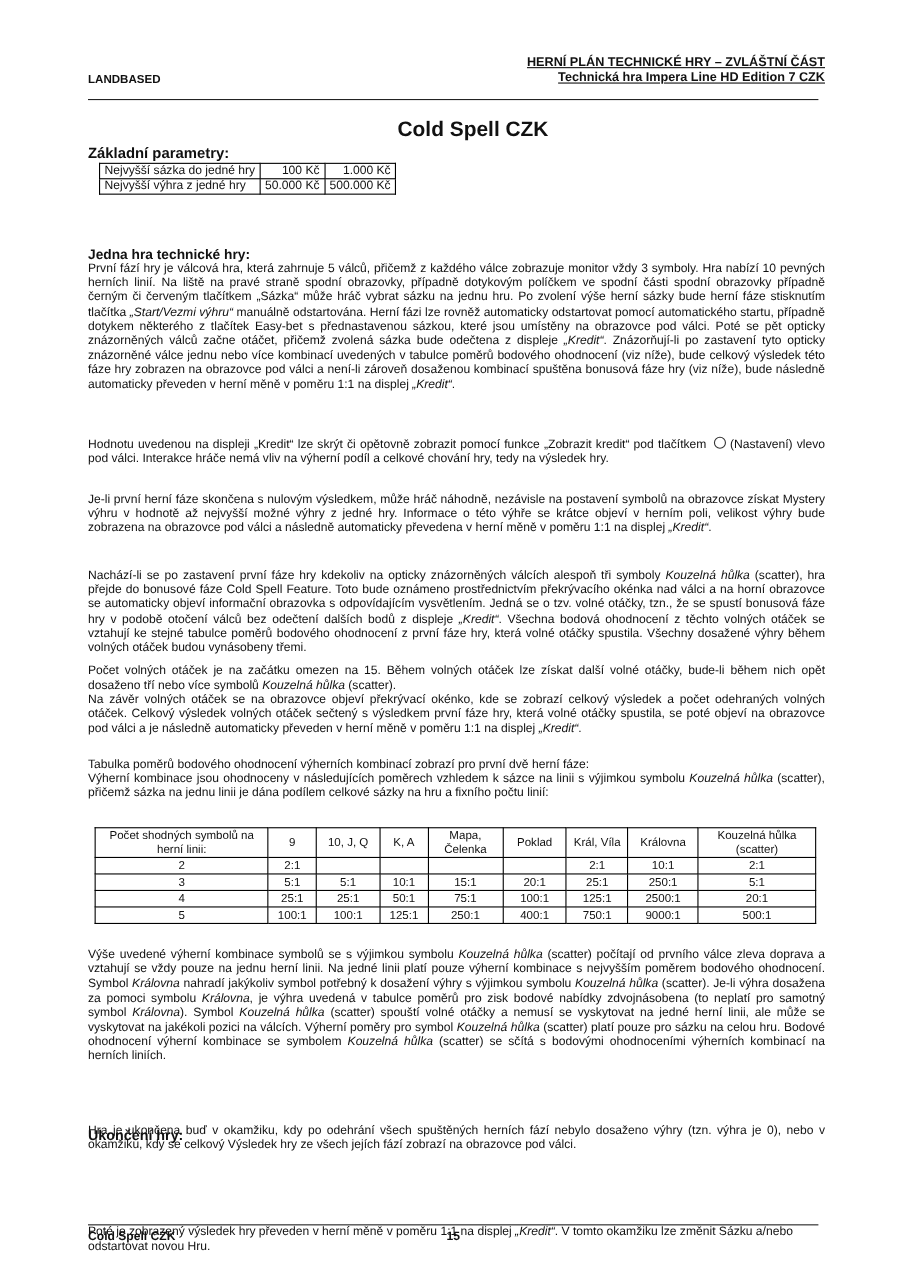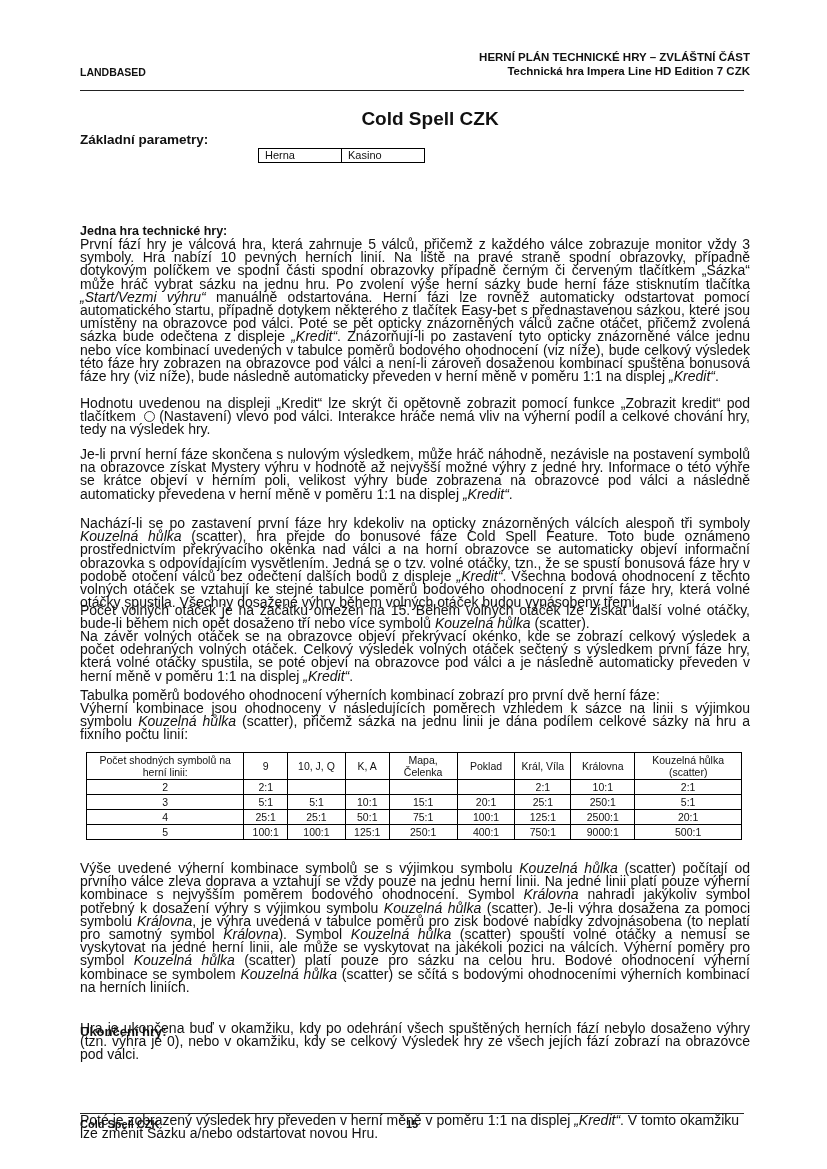--- a/index.html
+++ b/index.html
@@ -1,30 +1,30 @@
 <!DOCTYPE html>
 <html><head>
 <meta charset="utf-8">
 <style>
   html, body { margin: 0; padding: 0; background: #ffffff; }
   body { width: 827px; height: 1169px; position: relative; overflow: hidden;
          font-family: "Liberation Sans", sans-serif; color: #111; }
   .page { position: absolute; left: 80px; top: 0; width: 670px; }
   .hdr-left { position: absolute; left: 0; top: 66px; font-weight: bold; font-size: 10.5px; }
-  .hdr-right { position: absolute; right: 0; top: 50px; text-align: right; font-weight: bold; font-size: 11.5px; line-height: 14px; }
+  .hdr-right { position: absolute; right: 0; top: 50px; text-align: right; font-weight: bold; font-size: 11.5px; line-height: 14px; text-decoration: underline; }
   .hdr-rule { position: absolute; left: 0; top: 90px; width: 664px; border-top: 1px solid #222; }
   .title { position: absolute; left: 0; width: 700px; top: 108px; text-align: center; font-weight: bold; font-size: 19px; }
   .h2 { font-weight: bold; font-size: 13.5px; position: absolute; left: 0; }
   .params { position: absolute; left: 10px; top: 148px; border-collapse: collapse; font-size: 11px; }
   .params td { border: 1px solid #000; padding: 0 4px; height: 13px; line-height: 13px; }
   .params td.blank { border: none; }
   .params td.num { text-align: right; }
   .params td.ctr { text-align: center; }
   .params td.head { text-align: left; padding-left: 6px; }
-  .para { position: absolute; left: 0; width: 670px; font-size: 14px; line-height: 13.2px; text-align: justify; }
+  .para { position: absolute; left: 0; width: 670px; font-size: 11px; line-height: 13.2px; text-align: justify; }
   .para i { font-style: italic; }
   .settings-icon { display: inline-block; width: 9px; height: 9px; border: 1.5px solid #333; border-radius: 50%; vertical-align: -1px; margin-left: 3px; }
   .pay { position: absolute; left: 6px; top: 752px; border-collapse: collapse; font-size: 10.5px; width: 656px; }
   .pay td, .pay th { border: 1px solid #000; text-align: center; font-weight: normal; padding: 0 2px; height: 14px; line-height: 12px; }
   .pay th { height: 26px; }
   .pay th.it { }
   .foot-rule { position: absolute; left: 0; top: 1113px; width: 664px; border-top: 1px solid #222; }
   .foot-left { position: absolute; left: 0; top: 1118px; font-weight: bold; font-size: 11px; }
   .foot-page { position: absolute; left: 326px; top: 1118px; font-weight: bold; font-size: 11px; }
 </style>
@@ -37,24 +37,29 @@
     <div>HERNÍ PLÁN TECHNICKÉ HRY – ZVLÁŠTNÍ ČÁST</div>
     <div>Technická hra Impera Line HD Edition 7 CZK</div>
   </div>
   <div class="hdr-rule"></div>
 
   <div class="title">Cold Spell CZK</div>
 
   <div class="h2" style="top:132px">Základní parametry:</div>
   <table class="params">
     <tbody>
-        <tr>
-      <td class="blank" style="width:160px"></td>
-      <td class="head" style="width:72px">Herna</td>
-      <td class="head" style="width:72px">Kasino</td>
+    <tr>
+      <td>Nejvyšší sázka do jedné hry</td>
+      <td class="num">100 Kč</td>
+      <td class="num">1.000 Kč</td>
+    </tr>
+    <tr>
+      <td>Nejvyšší výhra z jedné hry</td>
+      <td class="num">50.000 Kč</td>
+      <td class="num">500.000 Kč</td>
     </tr>
   </tbody>
     </table>
 
   <div class="h2" style="top:224px; font-size:12.5px">Jedna hra technické hry:</div>
 
   <div class="para" style="top:238px">
     <span>První fází hry je válcová hra, která zahrnuje 5 válců, přičemž z každého válce zobrazuje monitor vždy 3 symboly. Hra nabízí 10 pevných herních linií. Na liště na pravé straně spodní obrazovky, případně dotykovým políčkem ve spodní části spodní obrazovky případně černým či červeným tlačítkem „Sázka“ může hráč vybrat sázku na jednu hru. Po zvolení výše herní sázky bude herní fáze stisknutím tlačítka </span><i>„Start/Vezmi výhru“</i><span> manuálně odstartována. Herní fázi lze rovněž automaticky odstartovat pomocí automatického startu, případně dotykem některého z tlačítek Easy-bet s přednastavenou sázkou, které jsou umístěny na obrazovce pod válci. Poté se pět opticky znázorněných válců začne otáčet, přičemž zvolená sázka bude odečtena z displeje </span><i>„Kredit“</i><span>. Znázorňují-li po zastavení tyto opticky znázorněné válce jednu nebo více kombinací uvedených v tabulce poměrů bodového ohodnocení (viz níže), bude celkový výsledek této fáze hry zobrazen na obrazovce pod válci a není-li zároveň dosaženou kombinací spuštěna bonusová fáze hry (viz níže), bude následně automaticky převeden v herní měně v poměru 1:1 na displej </span><i>„Kredit“</i><span>.</span>
   </div>
 

